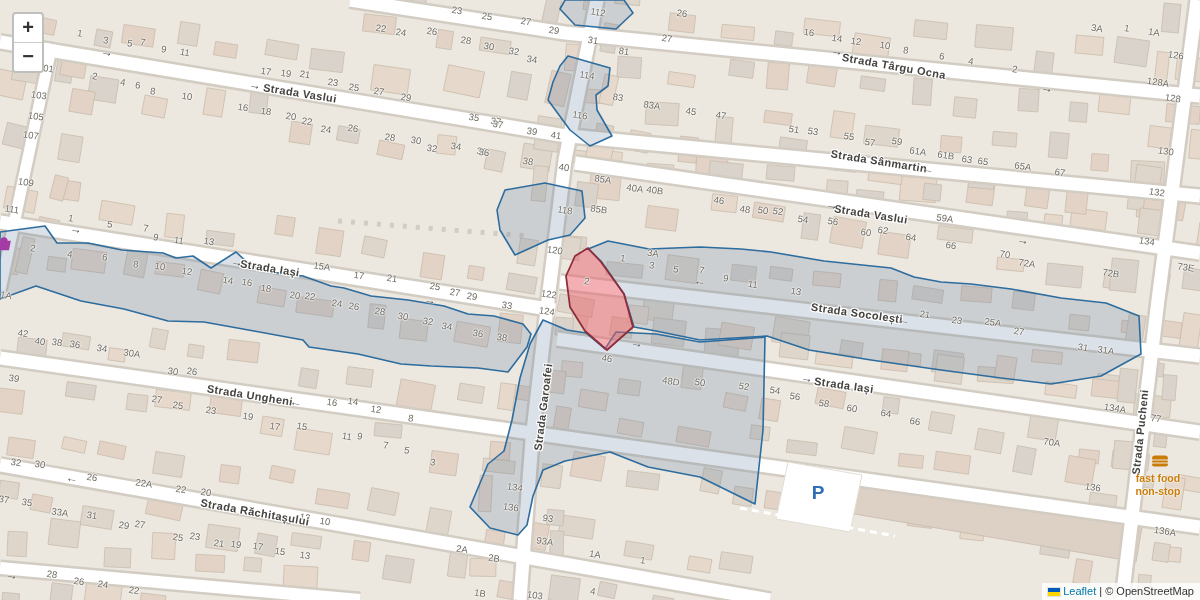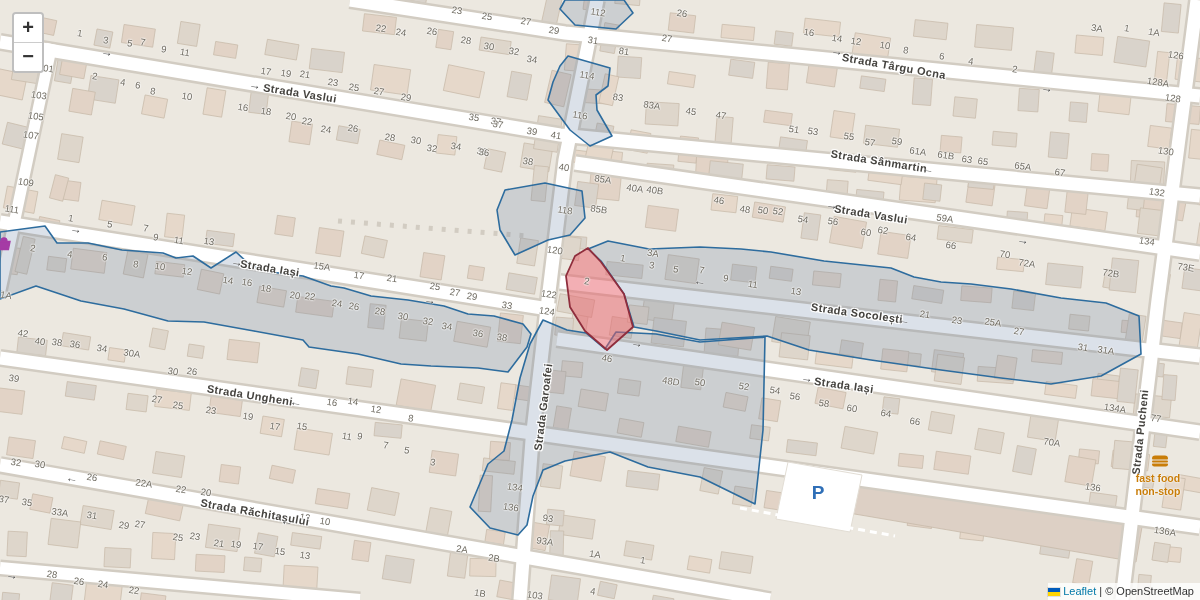--- a/index.html
+++ b/index.html
@@ -15,21 +15,21 @@
       text-shadow:-1px -1px 0 #fff,1px -1px 0 #fff,-1px 1px 0 #fff,1px 1px 0 #fff,0 0 3px #fff;}
   .ar{position:absolute;font-size:12px;font-weight:bold;color:#4c4c4c;
       transform:translate(-50%,-50%) rotate(9deg);text-shadow:0 0 2px #fff,0 0 2px #fff;}
   .zoomctl{position:absolute;left:12px;top:12px;border:2px solid rgba(0,0,0,.25);border-radius:4px;
       background:#fff;z-index:20;}
   .zoomctl a{display:block;width:28px;height:28px;line-height:26px;text-align:center;
       font-size:20px;font-weight:bold;color:#333;text-decoration:none;cursor:pointer;background:#fff;}
   .zoomctl a:first-child{border-bottom:1px solid #ccc;border-radius:3px 3px 0 0;}
   .zoomctl a:last-child{border-radius:0 0 3px 3px;}
   .attrib{position:absolute;right:0;bottom:0;background:rgba(255,255,255,.8);
-      font-size:11px;color:#333;padding:2px 6px 3px 0;z-index:20;white-space:nowrap;}
+      font-size:11px;color:#333;padding:2px 6px 3px 6px;z-index:20;white-space:nowrap;}
   .attrib a{color:#0078A8;text-decoration:none;cursor:pointer;}
   .flag{display:inline-block;width:12px;height:8px;margin-right:3px;vertical-align:-1px;
       box-shadow:0 0 0 1px rgba(0,0,0,.1);}
   .flag i{display:block;width:100%;height:4px;}
   .flag .ft{background:#005BBB;}
   .flag .fb{background:#FFD500;}
   .poi{position:absolute;pointer-events:none;white-space:nowrap;}
   .poi-p{font-size:19px;font-weight:bold;color:#2f6fb7;transform:translate(-50%,-50%);}
   .ff-txt{font-size:10.5px;font-weight:bold;color:#c97d08;text-align:center;line-height:13px;
       transform:translate(-50%,0);text-shadow:0 0 2px #fff,0 0 2px #fff;}

